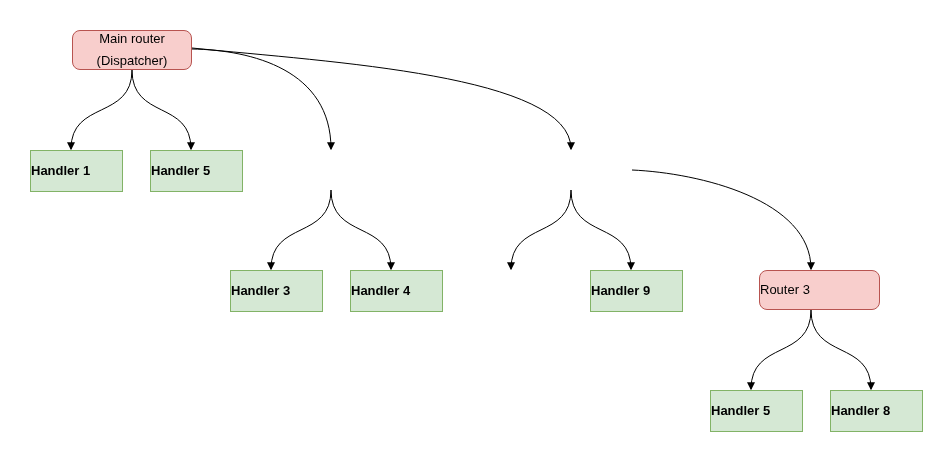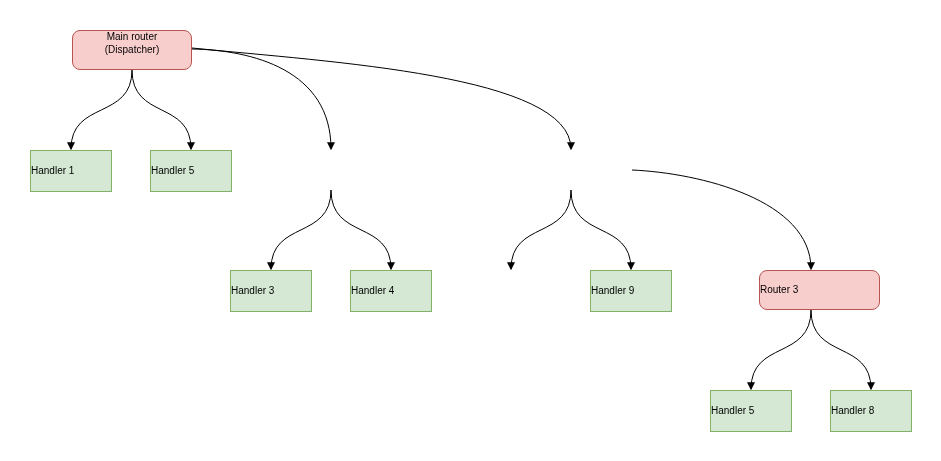--- a/index.html
+++ b/index.html
@@ -19,40 +19,41 @@
   }
   .edges path.edge {
     fill: none;
     stroke: #000000;
     stroke-width: 1;
   }
   .node {
     position: absolute;
     display: flex;
     align-items: center;
-    justify-content: flex-start;
+    justify-content: space-between;
     text-align: center;
     box-sizing: border-box;
-    font-size: 10px;
+    font-size: 13px;
     color: #000000;
     line-height: 1.25;
   }
   .node.router {
     width: 121px;
     height: 40px;
     background: #f8cecc;
     border: 1px solid #b85450;
     border-radius: 8px;
   }
   .node.handler {
-    width: 82px;
+    width: 93px;
     height: 42px;
     background: #d5e8d4;
     border: 1px solid #82b366;
     border-radius: 0;
+    font-weight: bold;
   }
   .node.main {
     left: 72px; top: 30px;
     width: 120px; height: 40px;
     flex-direction: column;
   }
   .r1 { left: 271px; top: 150px; }
   .r2 { left: 511px; top: 150px; }
   .r3 { left: 751px; top: 270px; margin-left: 8px; }
   .h1 { left: 30px;  top: 150px; }

